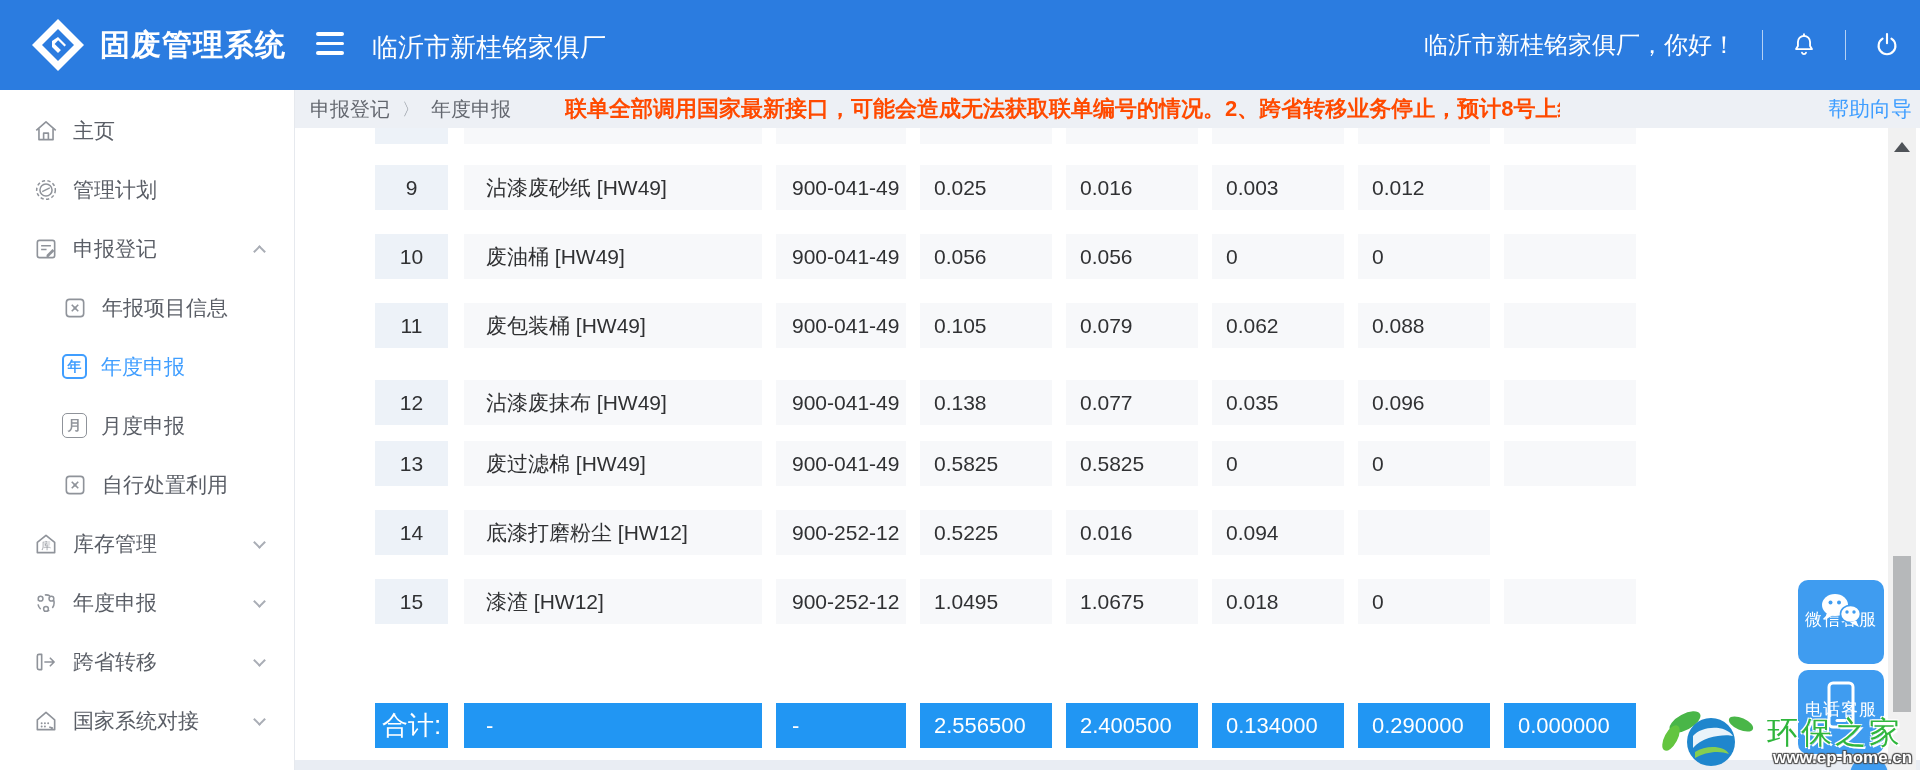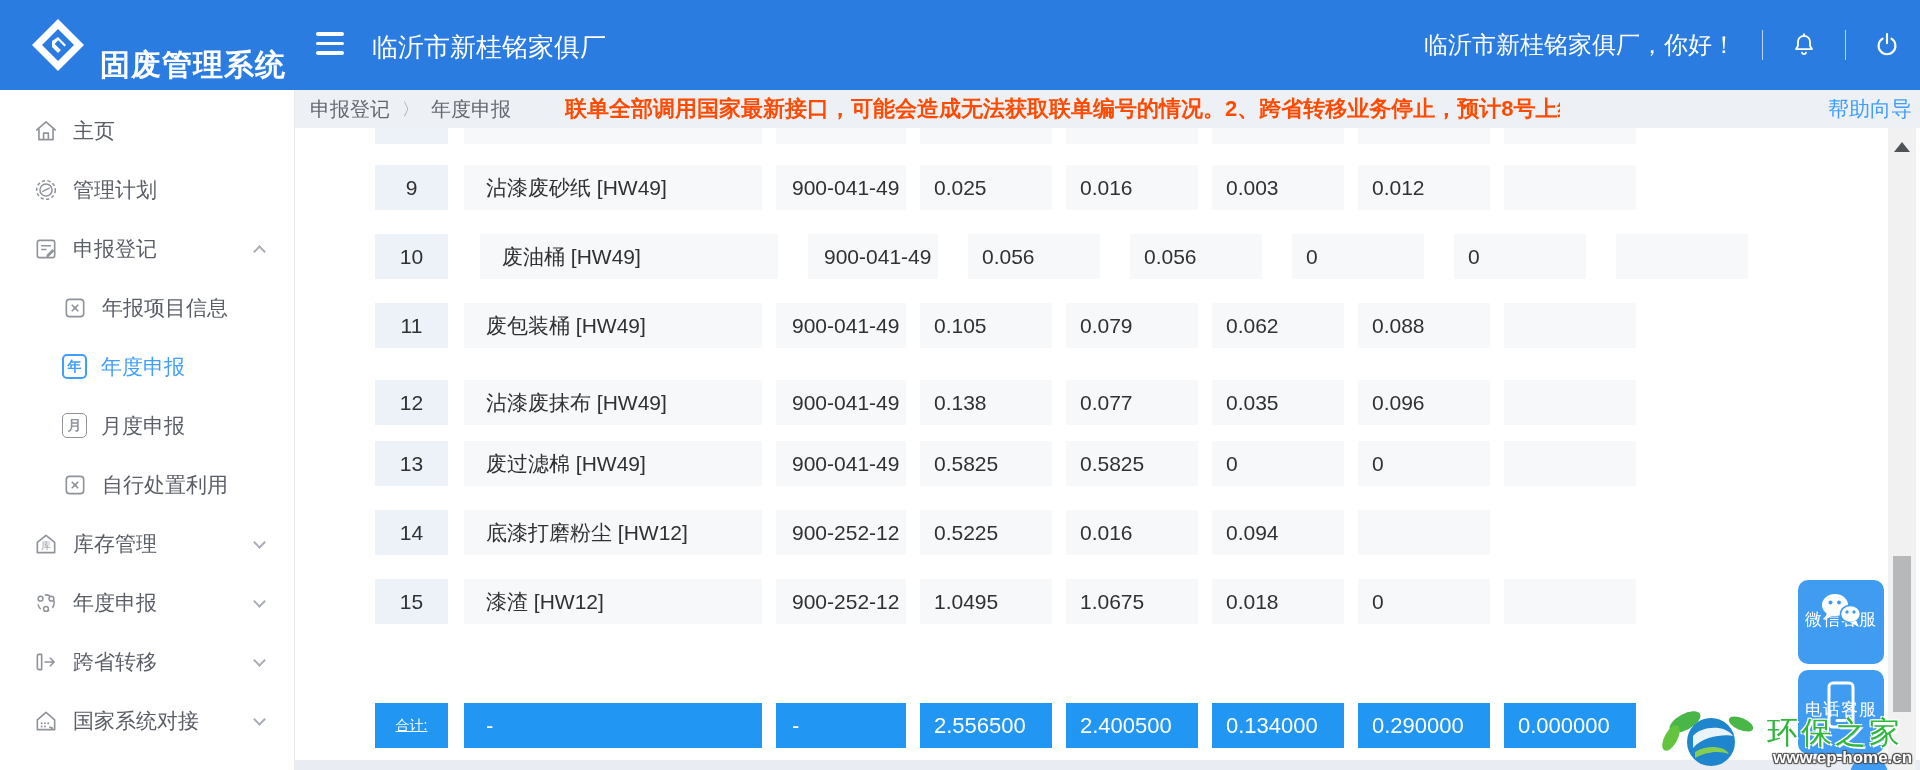--- a/index.html
+++ b/index.html
@@ -2,21 +2,21 @@
 <html><head>
 <meta charset="utf-8">
 <style>
   * { margin:0; padding:0; box-sizing:border-box; }
   html,body { width:1920px; height:770px; overflow:hidden; }
   body { font-family:"Liberation Sans","DejaVu Sans",sans-serif; background:#fff; position:relative; }
 
   
   .hdr { position:absolute; left:0; top:0; width:1920px; height:90px; background:#2b7ce0; z-index:5; }
   .logo { position:absolute; left:30px; top:17px; width:56px; height:56px; }
-  .app-title { position:absolute; left:100px; top:25px; font-size:30px; font-weight:bold; color:#fff; letter-spacing:1px;margin-top:20px; }
+  .app-title { position:absolute; left:100px; top:25px; font-size:30px; font-weight:bold; color:#fff; letter-spacing:1px; }
   .hamburger { position:absolute; left:316px; top:32px; width:28px; height:26px; cursor:pointer; }
   .hamburger span { display:block; width:28px; height:3.5px; background:#fff; border-radius:2px; margin-bottom:6px; }
   .company { position:absolute; left:372px; top:30px; font-size:26px; color:#fff; }
   .hdr-right { position:absolute; right:18px; top:0; height:90px; display:flex; align-items:center; }
   .greeting { font-size:24px; color:#fff; font-weight:500; }
   .hdiv { width:1px; height:30px; background:rgba(255,255,255,.65); margin:0 26px; }
   .hicon { width:30px; height:30px; display:flex; align-items:center; justify-content:center; cursor:pointer; }
 
   
   .sidebar { position:absolute; left:0; top:90px; width:295px; height:680px; background:#fff; border-right:1px solid #e6e9ee; z-index:4; padding-top:11px; }
@@ -42,21 +42,21 @@
   .content { position:absolute; left:295px; top:128px; width:1625px; height:642px; background:#fff; overflow:hidden; }
   .trow { position:absolute; left:0; display:flex; height:45px; }
   .trow.partial { height:16px; }
   .trow.partial .cell { height:16px; line-height:16px; }
   .cell { height:45px; line-height:45px; background:#f7f8fa; font-size:21px; color:#303133; overflow:hidden; white-space:nowrap; }
   .c-idx  { margin-left:80px; width:73px;  background:#edf2f8; text-align:center; }
   .c-name { margin-left:16px; width:298px; padding-left:22px; }
   .c-code { margin-left:14px; width:130px; padding-left:16px; }
   .c-num  { margin-left:14px; width:132px; padding-left:14px; }
   .trow.foot .cell { background:#2196f3; color:#fff; font-size:22px; }
-  .trow.foot .c-idx { text-align:center; font-size:14px;text-decoration:underline; }
+  .trow.foot .c-idx { text-align:center; font-size:26px; }
 
   .bottom-strip { position:absolute; left:295px; top:760px; width:1625px; height:10px; background:#e9edf3; z-index:2; }
 
   
   .vscroll { position:absolute; left:1888px; top:128px; width:28px; height:642px; background:#f1f1f1; z-index:6; }
   .vscroll .arrow-up { width:0; height:0; border-left:8px solid transparent; border-right:8px solid transparent; border-bottom:10px solid #4f5358; margin:14px auto 0; cursor:pointer; }
   .vscroll .thumb { position:absolute; left:5px; top:428px; width:18px; height:156px; background:#b6b8ba; cursor:pointer; }
 
   
   .fbtn { position:absolute; left:1798px; width:86px; height:84px; background:#3f9cf0; border-radius:10px; z-index:7; cursor:pointer; display:flex; flex-direction:column; align-items:center; justify-content:center; padding-bottom:6px; }
@@ -244,21 +244,21 @@
     <div class="cell c-idx">9</div>
     <div class="cell c-name">沾漆废砂纸 [HW49]</div>
     <div class="cell c-code">900-041-49</div>
     <div class="cell c-num">0.025</div>
     <div class="cell c-num">0.016</div>
     <div class="cell c-num">0.003</div>
     <div class="cell c-num">0.012</div>
     <div class="cell c-num"></div>
   </div>
 
-  <div class="trow" style="top:106px;gap:16px;">
+  <div class="trow" style="top:106px;">
     <div class="cell c-idx">10</div>
     <div class="cell c-name">废油桶 [HW49]</div>
     <div class="cell c-code">900-041-49</div>
     <div class="cell c-num">0.056</div>
     <div class="cell c-num">0.056</div>
     <div class="cell c-num">0</div>
     <div class="cell c-num">0</div>
     <div class="cell c-num"></div>
   </div>
 

